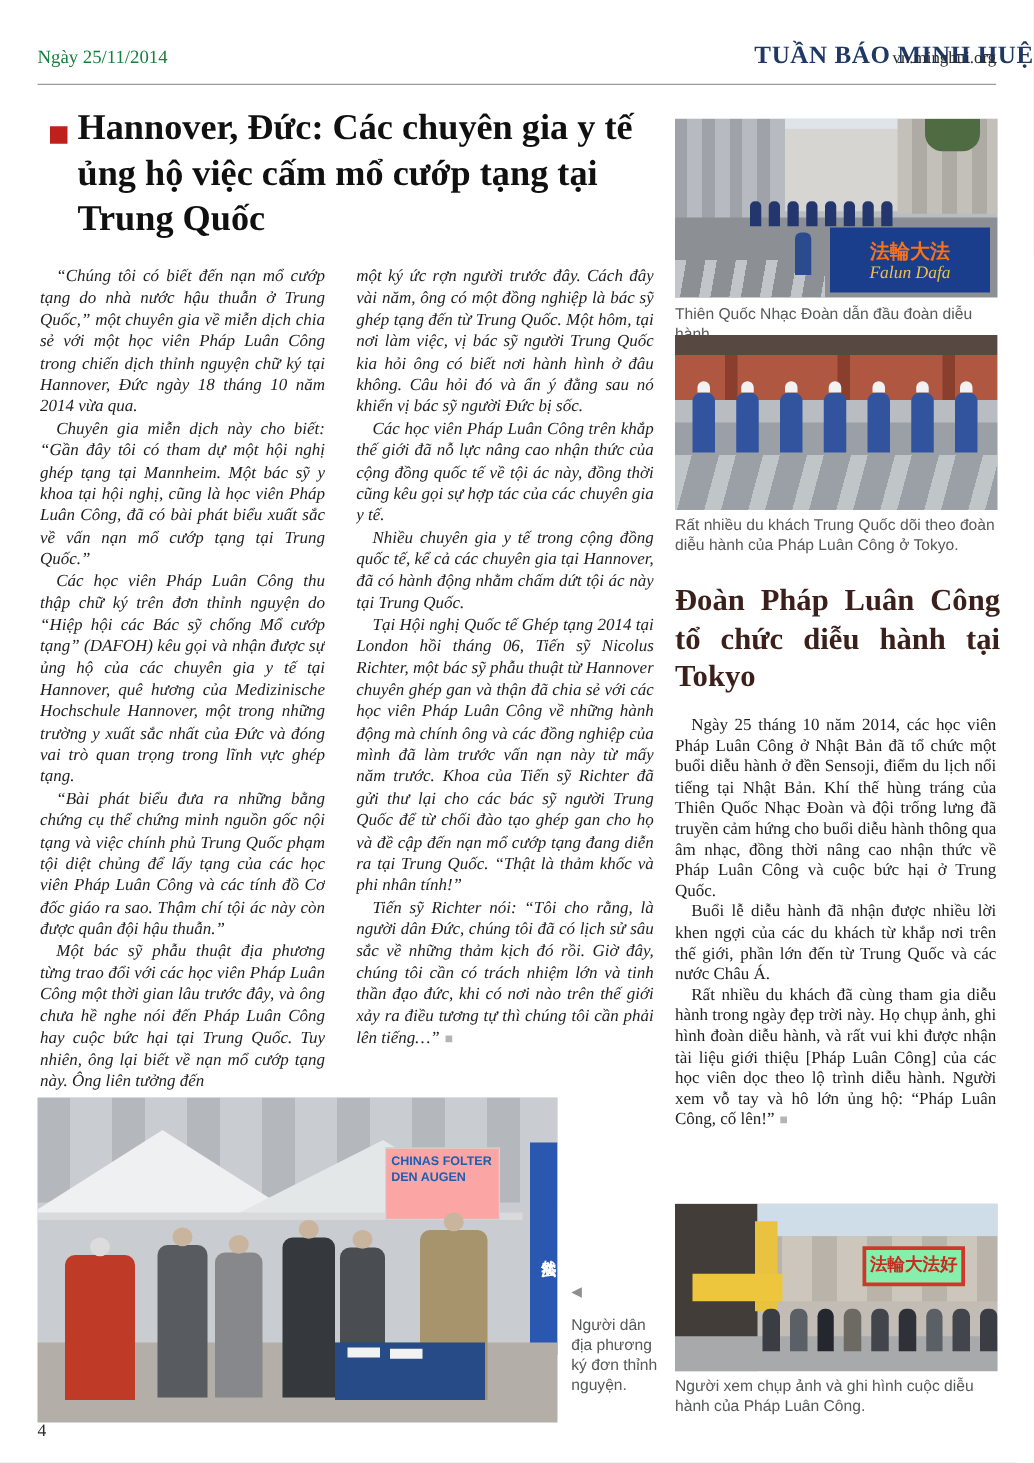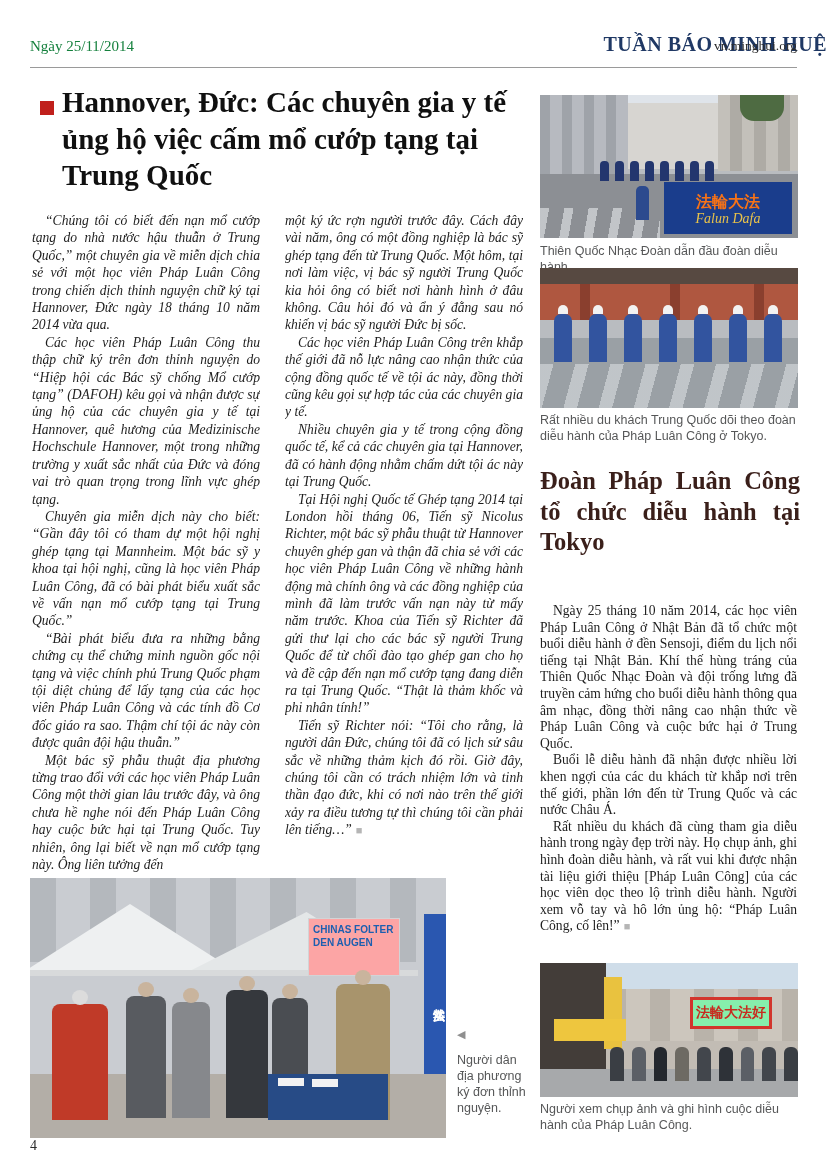--- a/index.html
+++ b/index.html
@@ -28,21 +28,21 @@
   
   .caption{font-family:"Liberation Sans", sans-serif;font-size:12.5px;line-height:16px;color:#565758;}
   
   .photo{position:absolute;overflow:hidden;background:#b9bcc0;}
   .cap1{position:absolute;left:540px;top:243px;width:258px;}
   .cap2{position:absolute;left:540px;top:412px;width:258px;}
   .cap4{position:absolute;left:540px;top:1101px;width:258px;}
   .a2-title{position:absolute;left:540px;top:466px;width:260px;
     font-size:24.5px;line-height:30.5px;font-weight:bold;color:#3a1f1a;text-align:justify;}
   .a2-body{position:absolute;left:540px;top:572px;width:257px;height:382px;overflow:hidden;
-    font-size:13.6px;line-height:16.6px;text-align:justify;color:#1d1d1d;margin-top:31px;}
+    font-size:13.6px;line-height:16.6px;text-align:justify;color:#1d1d1d;}
   .a2-body p{margin:0;text-indent:13px;}
   
   .cap3{position:absolute;left:457px;top:1026px;width:72px;}
   .cap3 .tri{display:block;color:#8f8f8f;font-size:11px;margin-bottom:10px;}
   .pagenum{position:absolute;left:30px;top:1138px;font-size:14px;color:#2b2b2b;}
 
   
   .ph1{left:540px;top:95px;width:258px;height:143px;}
   .ph1 .sky{position:absolute;left:0;top:0;right:0;height:14px;background:#dfe4ea;}
   .ph1 .bl{position:absolute;left:0;top:0;width:88px;height:82px;
@@ -125,22 +125,22 @@
   <div class="hdr-date">Ngày 25/11/2014</div>
   <div class="hdr-title">TUẦN BÁO MINH HUỆ</div>
   <div class="hdr-site">vn.minghui.org</div>
   <div class="hdr-rule"></div>
 
   <div class="a1-bullet"></div>
   <h1 class="a1-title" style="margin:0;">Hannover, Đức: Các chuyên gia y tế ủng hộ việc cấm mổ cướp tạng tại Trung Quốc</h1>
 
   <div class="col col1">
     <p>“Chúng tôi có biết đến nạn mổ cướp tạng do nhà nước hậu thuẫn ở Trung Quốc,” một chuyên gia về miễn dịch chia sẻ với một học viên Pháp Luân Công trong chiến dịch thỉnh nguyện chữ ký tại Hannover, Đức ngày 18 tháng 10 năm 2014 vừa qua.</p>
+    <p>Chuyên gia miễn dịch này cho biết: “Gần đây tôi có tham dự một hội nghị ghép tạng tại Mannheim. Một bác sỹ y khoa tại hội nghị, cũng là học viên Pháp Luân Công, đã có bài phát biểu xuất sắc về vấn nạn mổ cướp tạng tại Trung Quốc.”</p>
     <p>Các học viên Pháp Luân Công thu thập chữ ký trên đơn thỉnh nguyện do “Hiệp hội các Bác sỹ chống Mổ cướp tạng” (DAFOH) kêu gọi và nhận được sự ủng hộ của các chuyên gia y tế tại Hannover, quê hương của Medizinische Hochschule Hannover, một trong những trường y xuất sắc nhất của Đức và đóng vai trò quan trọng trong lĩnh vực ghép tạng.</p>
-    <p>Chuyên gia miễn dịch này cho biết: “Gần đây tôi có tham dự một hội nghị ghép tạng tại Mannheim. Một bác sỹ y khoa tại hội nghị, cũng là học viên Pháp Luân Công, đã có bài phát biểu xuất sắc về vấn nạn mổ cướp tạng tại Trung Quốc.”</p>
     <p>“Bài phát biểu đưa ra những bằng chứng cụ thể chứng minh nguồn gốc nội tạng và việc chính phủ Trung Quốc phạm tội diệt chủng để lấy tạng của các học viên Pháp Luân Công và các tính đồ Cơ đốc giáo ra sao. Thậm chí tội ác này còn được quân đội hậu thuẫn.”</p>
     <p>Một bác sỹ phẫu thuật địa phương từng trao đổi với các học viên Pháp Luân Công một thời gian lâu trước đây, và ông chưa hề nghe nói đến Pháp Luân Công hay cuộc bức hại tại Trung Quốc. Tuy nhiên, ông lại biết về nạn mổ cướp tạng này. Ông liên tưởng đến</p>
   </div>
 
   <div class="col col2">
     <p class="noindent">một ký ức rợn người trước đây. Cách đây vài năm, ông có một đồng nghiệp là bác sỹ ghép tạng đến từ Trung Quốc. Một hôm, tại nơi làm việc, vị bác sỹ người Trung Quốc kia hỏi ông có biết nơi hành hình ở đâu không. Câu hỏi đó và ẩn ý đằng sau nó khiến vị bác sỹ người Đức bị sốc.</p>
     <p>Các học viên Pháp Luân Công trên khắp thế giới đã nỗ lực nâng cao nhận thức của cộng đồng quốc tế về tội ác này, đồng thời cũng kêu gọi sự hợp tác của các chuyên gia y tế.</p>
     <p>Nhiều chuyên gia y tế trong cộng đồng quốc tế, kể cả các chuyên gia tại Hannover, đã có hành động nhằm chấm dứt tội ác này tại Trung Quốc.</p>
     <p>Tại Hội nghị Quốc tế Ghép tạng 2014 tại London hồi tháng 06, Tiến sỹ Nicolus Richter, một bác sỹ phẫu thuật từ Hannover chuyên ghép gan và thận đã chia sẻ với các học viên Pháp Luân Công về những hành động mà chính ông và các đồng nghiệp của mình đã làm trước vấn nạn này từ mấy năm trước. Khoa của Tiến sỹ Richter đã gửi thư lại cho các bác sỹ người Trung Quốc để từ chối đào tạo ghép gan cho họ và đề cập đến nạn mổ cướp tạng đang diễn ra tại Trung Quốc. “Thật là thảm khốc và phi nhân tính!”</p>
     <p><span>Tiến sỹ Richter nói: “Tôi cho rằng, là người dân Đức, chúng tôi đã có lịch sử sâu sắc về những thảm kịch đó rồi. Giờ đây, chúng tôi cần có trách nhiệm lớn và tinh thần đạo đức, khi có nơi nào trên thế giới xảy ra điều tương tự thì chúng tôi cần phải lên tiếng…”</span><span class="endmark">■</span></p>

